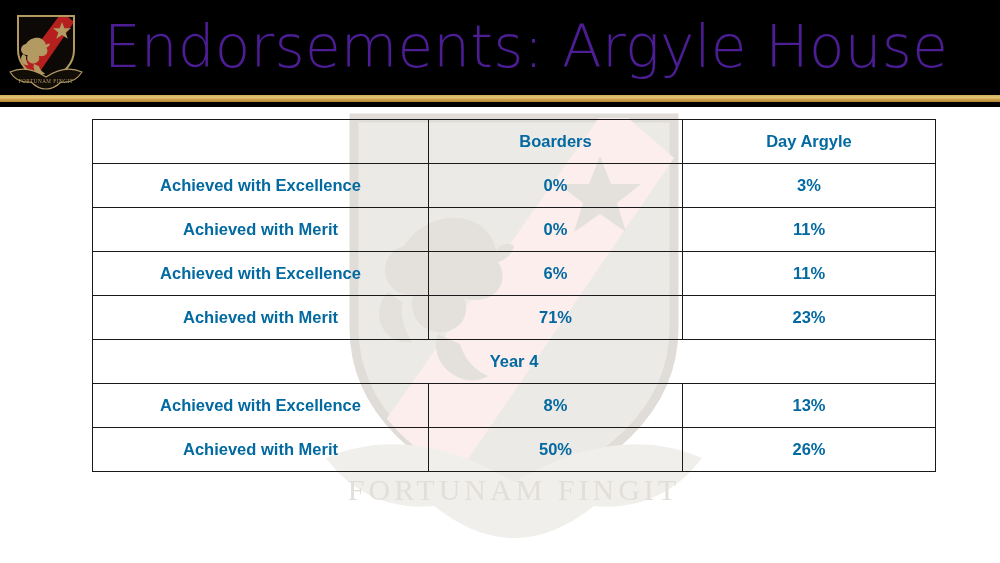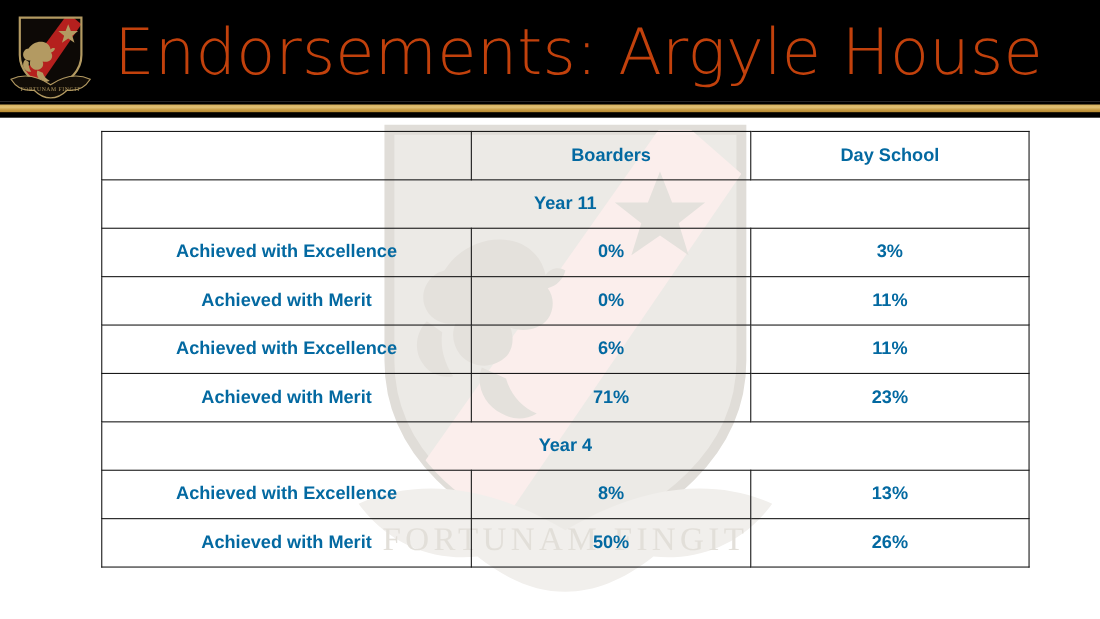--- a/index.html
+++ b/index.html
@@ -70,21 +70,21 @@
   #crest-logo svg { display: block; width: 100%; height: 100%; }
 
   
   #slide-title {
     position: absolute;
     left: 96px;
     top: 6px;
     width: 860px;
     height: 82px;
     line-height: 82px;
-    color: #c2410c;
+    color: #4c1d95;
     font-family: "DejaVu Sans", sans-serif;
     font-weight: 300;
     font-size: 58px;
     letter-spacing: 0.2px;
     text-align: center;
     white-space: nowrap;
     z-index: 7;
   }
 
   
@@ -182,26 +182,23 @@
   <table id="grades-table">
     <colgroup>
       <col class="c-label">
         <col class="c-board">
         <col class="c-day">
     </colgroup>
     <tbody>
       <tr class="header-row">
         <td class="blank-cell"></td>
         <td>Boarders</td>
-        <td>Day School</td>
-      </tr>
-
-      <tr class="group-row">
-        <td colspan="3">Year 11</td>
-      </tr>
+        <td>Day Argyle</td>
+      </tr>
+
       <tr class="data-row">
         <td class="label-cell">Achieved with Excellence</td>
         <td>0%</td>
         <td>3%</td>
       </tr>
       <tr class="data-row">
         <td class="label-cell">Achieved with Merit</td>
         <td>0%</td>
         <td>11%</td>
       </tr>

